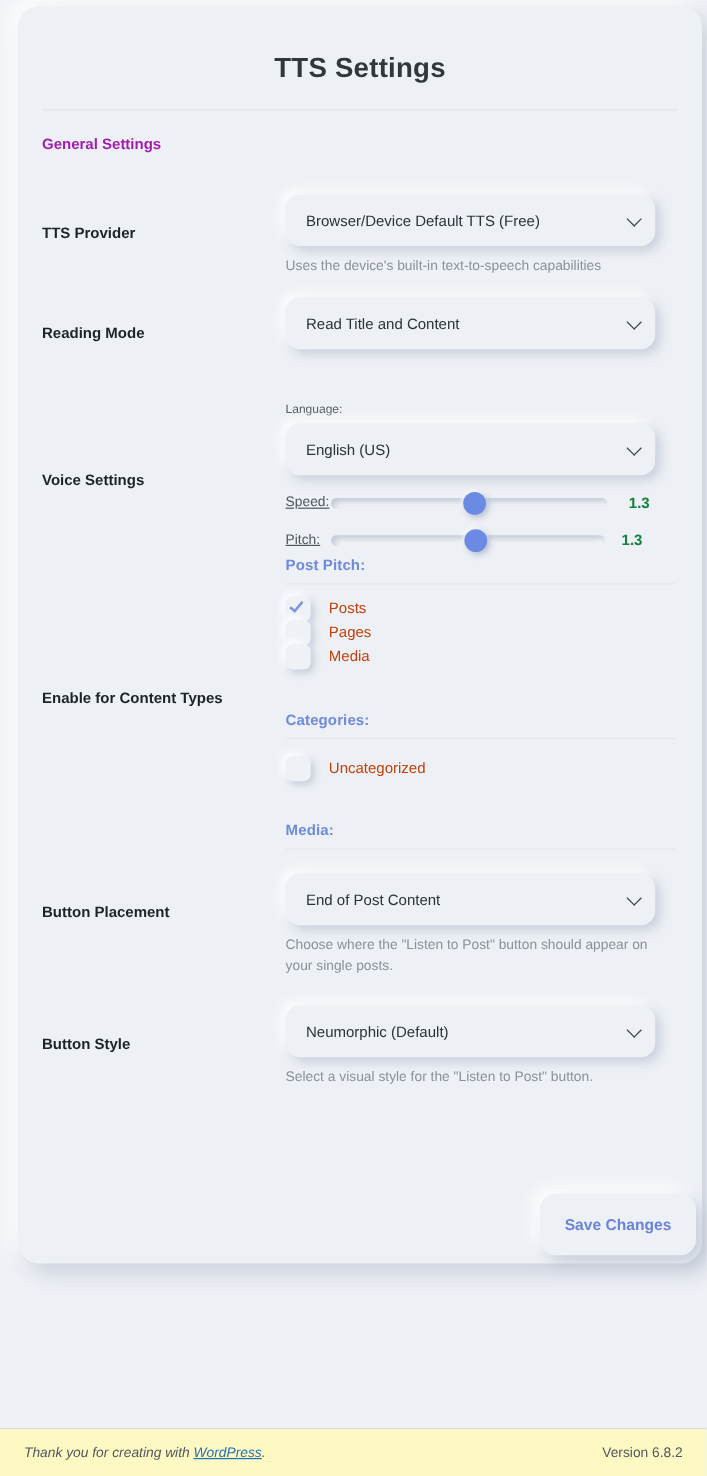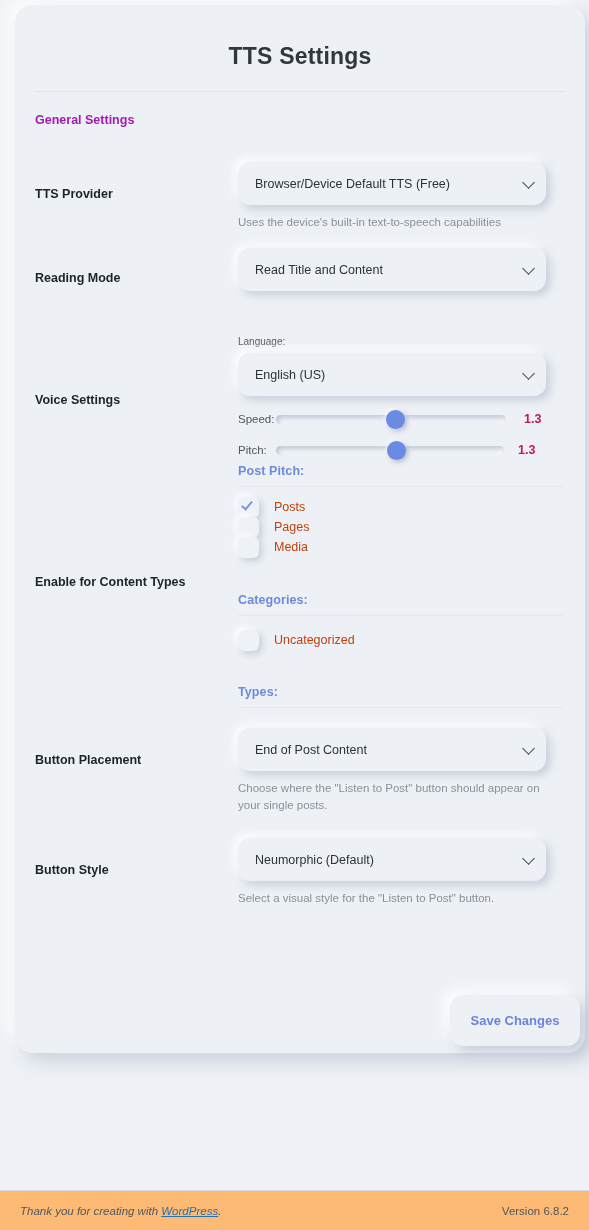--- a/index.html
+++ b/index.html
@@ -135,20 +135,21 @@
   .slider-line {
     display: flex;
     align-items: center;
     margin-top: 13px;
   }
   .slider-name {
     font-size: 11.5px;
     color: #50575e;
     width: 38px;
     flex: 0 0 38px;
+    text-decoration: underline;
   }
   .slider-wrap {
     position: relative;
     height: 20px;
     display: flex;
     align-items: center;
   }
   .slider-track {
     height: 9px;
     border-radius: 6px;
@@ -163,21 +164,21 @@
     border-radius: 50%;
     background: #6b8ae4;
     box-shadow: 2px 2px 5px rgba(150,163,188,0.7),
                 -1px -1px 4px rgba(255,255,255,0.9);
     top: 50%;
     margin-top: -9.5px;
   }
   .slider-val {
     font-size: 12.5px;
     font-weight: bold;
-    color: #be185d;
+    color: #15803d;
     margin-left: 18px;
   }
 
   
   .tax-title {
     font-size: 12.5px;
     font-weight: bold;
     color: #6f8ad9;
     letter-spacing: 0.1px;
   }
@@ -251,21 +252,21 @@
     font-family: "Liberation Sans", sans-serif;
   }
 
   
   .footer {
     position: absolute;
     left: 0;
     bottom: 0;
     width: 589px;
     height: 40px;
-    background: #fdba74;
+    background: #fef9c3;
     border-top: 1px solid #dcdcde;
     display: flex;
     align-items: center;
     justify-content: space-between;
     padding: 0 20px;
   }
   .footer-left {
     font-size: 11.5px;
     font-style: italic;
     color: #50575e;
@@ -383,21 +384,21 @@
               <div class="cb-row">
                 <span class="cb-box"></span>
                 <span class="cb-label">Uncategorized</span>
               </div>
             </div>
           </div>
 
           <div class="tax-gap-2"></div>
 
           <div class="tax-block">
-            <div class="tax-title">Types:</div>
+            <div class="tax-title">Media:</div>
             <div class="tax-divider"></div>
             <div class="tax-empty"></div>
           </div>
 
         </div>
       </div>
 
       <div class="row" style="height:110px;">
         <div class="row-label" style="padding-top:26px;">Button Placement</div>
         <div class="row-field" style="padding-top:2px;">

